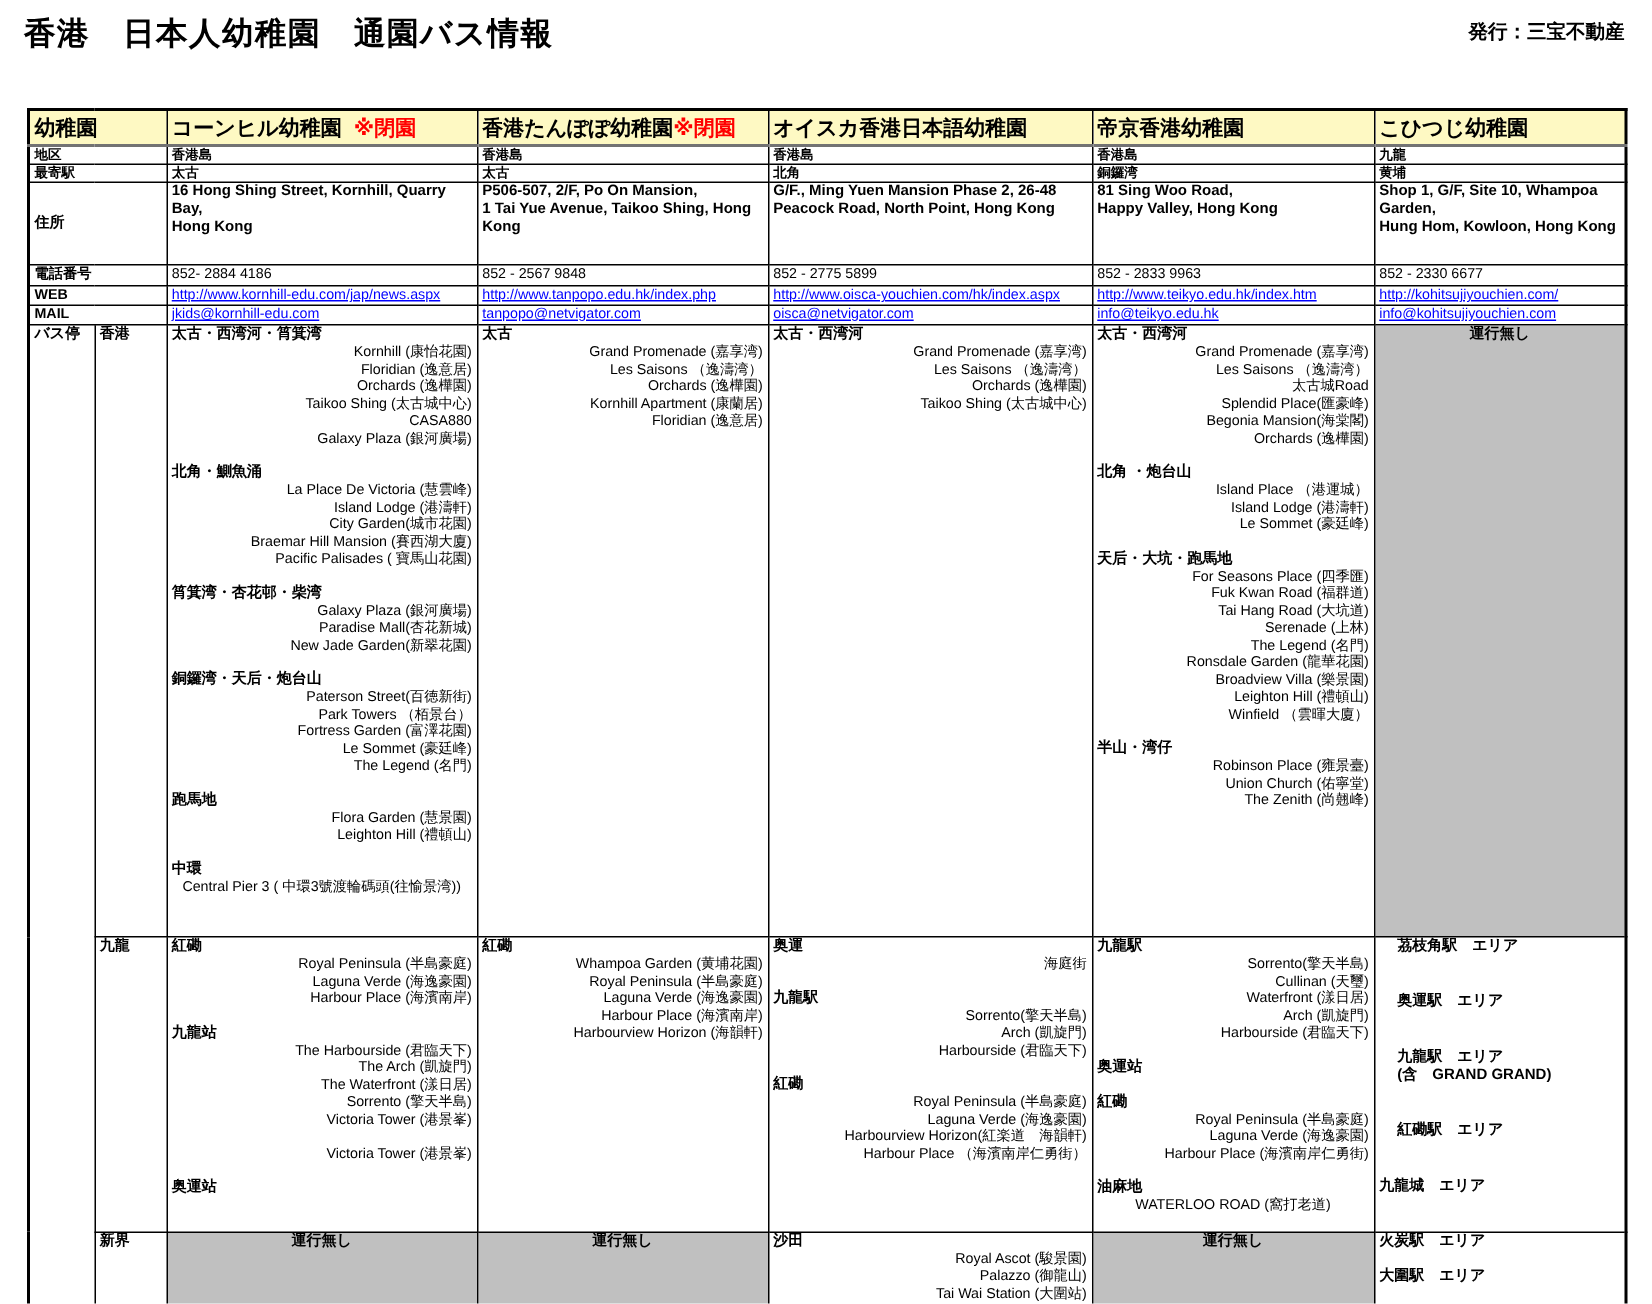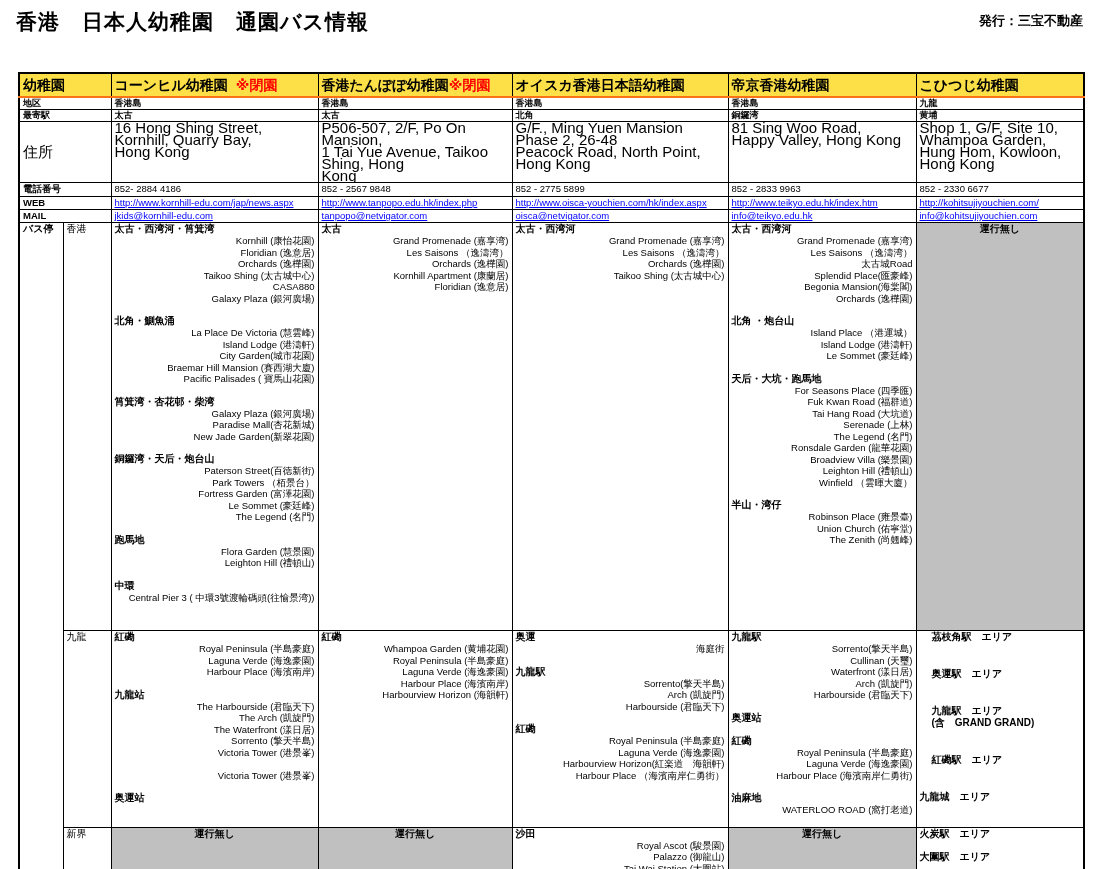--- a/index.html
+++ b/index.html
@@ -4,42 +4,42 @@
 <style>
   html,body{margin:0;padding:0;background:#fff;}
   body{width:1101px;height:869px;position:relative;font-family:"Liberation Sans","DejaVu Sans",sans-serif;color:#000;}
   .page{position:absolute;left:0;top:0;width:1101px;height:869px;overflow:hidden;}
   .title{position:absolute;left:16px;top:8px;font-size:21px;font-weight:bold;letter-spacing:1px;}
   .publisher{position:absolute;right:18px;top:12px;font-size:13px;font-weight:bold;}
   .notice{position:absolute;right:18px;top:54px;font-size:13px;font-weight:bold;color:#ff0000;}
   table.main{position:absolute;left:18px;top:72px;border-collapse:collapse;table-layout:fixed;width:1065px;}
   table.main td{border:1px solid #000;padding:0 3px;vertical-align:top;font-size:10px;line-height:12px;overflow:hidden;}
   table.main{border:2px solid #000;}
-  tr.r-head td{border-bottom:2px solid #f97316;background:#fde047;font-size:14px;font-weight:bold;height:22px;vertical-align:middle;white-space:nowrap;}
+  tr.r-head td{border-bottom:2px solid #737373;background:#fef9c3;font-size:14px;font-weight:bold;height:22px;vertical-align:middle;white-space:nowrap;}
   td.corner{font-size:15px;}
   .closed{color:#ff0000;margin-left:8px;}
   tr.r-district td,tr.r-station td{height:11px;font-size:9px;font-weight:bold;line-height:10px;white-space:nowrap;}
-  tr.r-address td{height:54px;font-size:15px;line-height:12px;font-weight:normal;margin-left:19px;}
+  tr.r-address td{height:54px;font-size:10px;line-height:12px;font-weight:bold;margin-left:19px;}
   .pre{white-space:pre-line;}
   tr.r-phone td{height:13px;font-size:9.5px;line-height:12px;margin-top:44px;}
   tr.r-web td,tr.r-mail td{height:12px;font-size:9.5px;line-height:11px;white-space:nowrap;}
   .rowlabel{font-weight:bold;font-size:10px;}
   td.lab{font-weight:bold;}
   a.link{color:#0000ff;text-decoration:underline;cursor:pointer;}
   tr.r-hk td{height:407px;}
   tr.r-kln td{height:188px;}
   tr.r-nt td{height:62px;}
-  td.region{font-weight:normal;font-size:10px;}
+  td.region{font-weight:bold;font-size:10px;}
   td.grey{background:#c0c0c0;}
   .bus-none{font-weight:bold;font-size:10px;text-align:center;}
   .bus-group{margin-bottom:11px;}
   .bus-group.gap{margin-bottom:25px;margin-left:12px;}
   .bus-area{font-weight:bold;font-size:10px;line-height:12px;white-space:pre-line;}
   .bus-stop{text-align:right;font-size:9.5px;line-height:11.5px;white-space:nowrap;}
-  .bus-stop.left{text-align:right;}
+  .bus-stop.left{text-align:center;}
   .bus-stop.blank{height:11.5px;}
 </style>
 </head>
 <body>
 
 <div class="page">
   <div class="title">香港　日本人幼稚園　通園バス情報</div>
   <div class="publisher">発行：三宝不動産</div>
 
   <table class="main">

